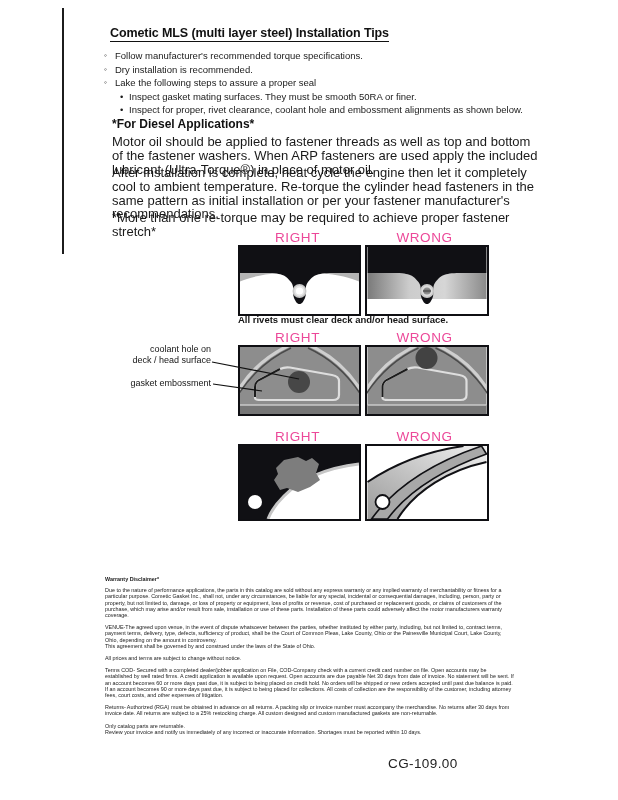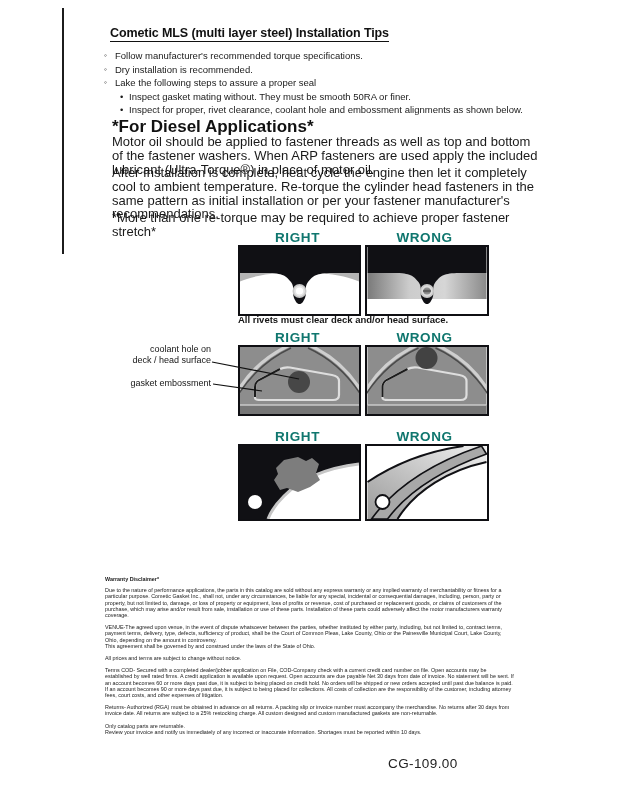--- a/index.html
+++ b/index.html
@@ -7,27 +7,27 @@
         font-family:"Liberation Sans", sans-serif;color:#1a1a1a;}
   .scan-rule{position:absolute;left:62px;top:8px;width:2px;height:246px;background:#1c1c1c;}
   .title{position:absolute;left:110px;top:26px;margin:0;font-size:12.5px;font-weight:bold;
          letter-spacing:-0.1px;color:#111;}
   .title span{display:inline-block;padding-bottom:1px;border-bottom:1.6px solid #111;}
   .bullets{position:absolute;left:104px;top:49px;width:440px;font-size:9.5px;line-height:13.6px;}
   .b{display:flex;}
   .b .m{width:11px;flex:0 0 11px;font-size:8.5px;}
   .b.sub{padding-left:16px;}
   .b.sub .m{width:9px;flex:0 0 9px;font-size:9.5px;}
-  .h2{position:absolute;left:112px;top:117px;margin:0;font-size:17px;font-weight:bold;color:#111;}
+  .h2{position:absolute;left:112px;top:117px;margin:0;font-size:12px;font-weight:bold;color:#111;}
   .body-para{position:absolute;left:112px;margin:0;width:432px;font-size:13px;line-height:13.8px;}
   .p1{top:135px;}
   .p2{top:166px;}
   .p3{top:211px;}
-  .dlabel{position:absolute;width:119px;text-align:center;font-size:13.5px;font-weight:700;
-          letter-spacing:.6px;color:#0f766e;}
+  .dlabel{position:absolute;width:119px;text-align:center;font-size:13.5px;font-weight:400;
+          letter-spacing:.6px;color:#ec4899;}
   .frame{position:absolute;width:119px;height:67px;border:2px solid #0f0f13;background:#fff;
          box-sizing:content-box;z-index:1;}
   .frame svg{display:block;width:100%;height:100%;}
   .caption{position:absolute;left:238px;margin:0;font-size:9.5px;font-weight:600;line-height:11px;
            color:#161616;white-space:pre-line;}
   .ann{position:absolute;left:108px;width:103px;text-align:right;font-size:9px;line-height:11px;
        color:#161616;white-space:pre-line;z-index:2;}
   .pointer-overlay{position:absolute;left:205px;top:355px;width:100px;height:40px;z-index:3;pointer-events:none;}
   .fine-print{position:absolute;left:105px;top:576px;width:410px;font-size:5.4px;line-height:6.2px;
               color:#222;}
@@ -52,21 +52,21 @@
     <div class="b">
       <span class="m">◦</span>
       <span>Dry installation is recommended.</span>
     </div>
     <div class="b">
       <span class="m">◦</span>
       <span>Lake the following steps to assure a proper seal</span>
     </div>
     <div class="b sub">
       <span class="m">•</span>
-      <span>Inspect gasket mating without.  They must be smooth 50RA or finer.</span>
+      <span>Inspect gasket mating surfaces.  They must be smooth 50RA or finer.</span>
     </div>
     <div class="b sub">
       <span class="m">•</span>
       <span>Inspect for proper, rivet clearance, coolant hole and embossment alignments as shown below.</span>
     </div>
   </div>
 
   <h2 class="h2">*For Diesel Applications*</h2>
   <p class="body-para p1">Motor oil should be applied to fastener threads as well as top and bottom of the fastener washers. When ARP fasteners are used apply the included lubricant (Ultra-Torque®) in place of motor oil.</p>
   <p class="body-para p2">After Installation is complete, heat cycle the engine then let it completely cool to ambient temperature. Re-torque the cylinder head fasteners in the same pattern as initial installation or per your fastener manufacturer's recommendations.</p>

